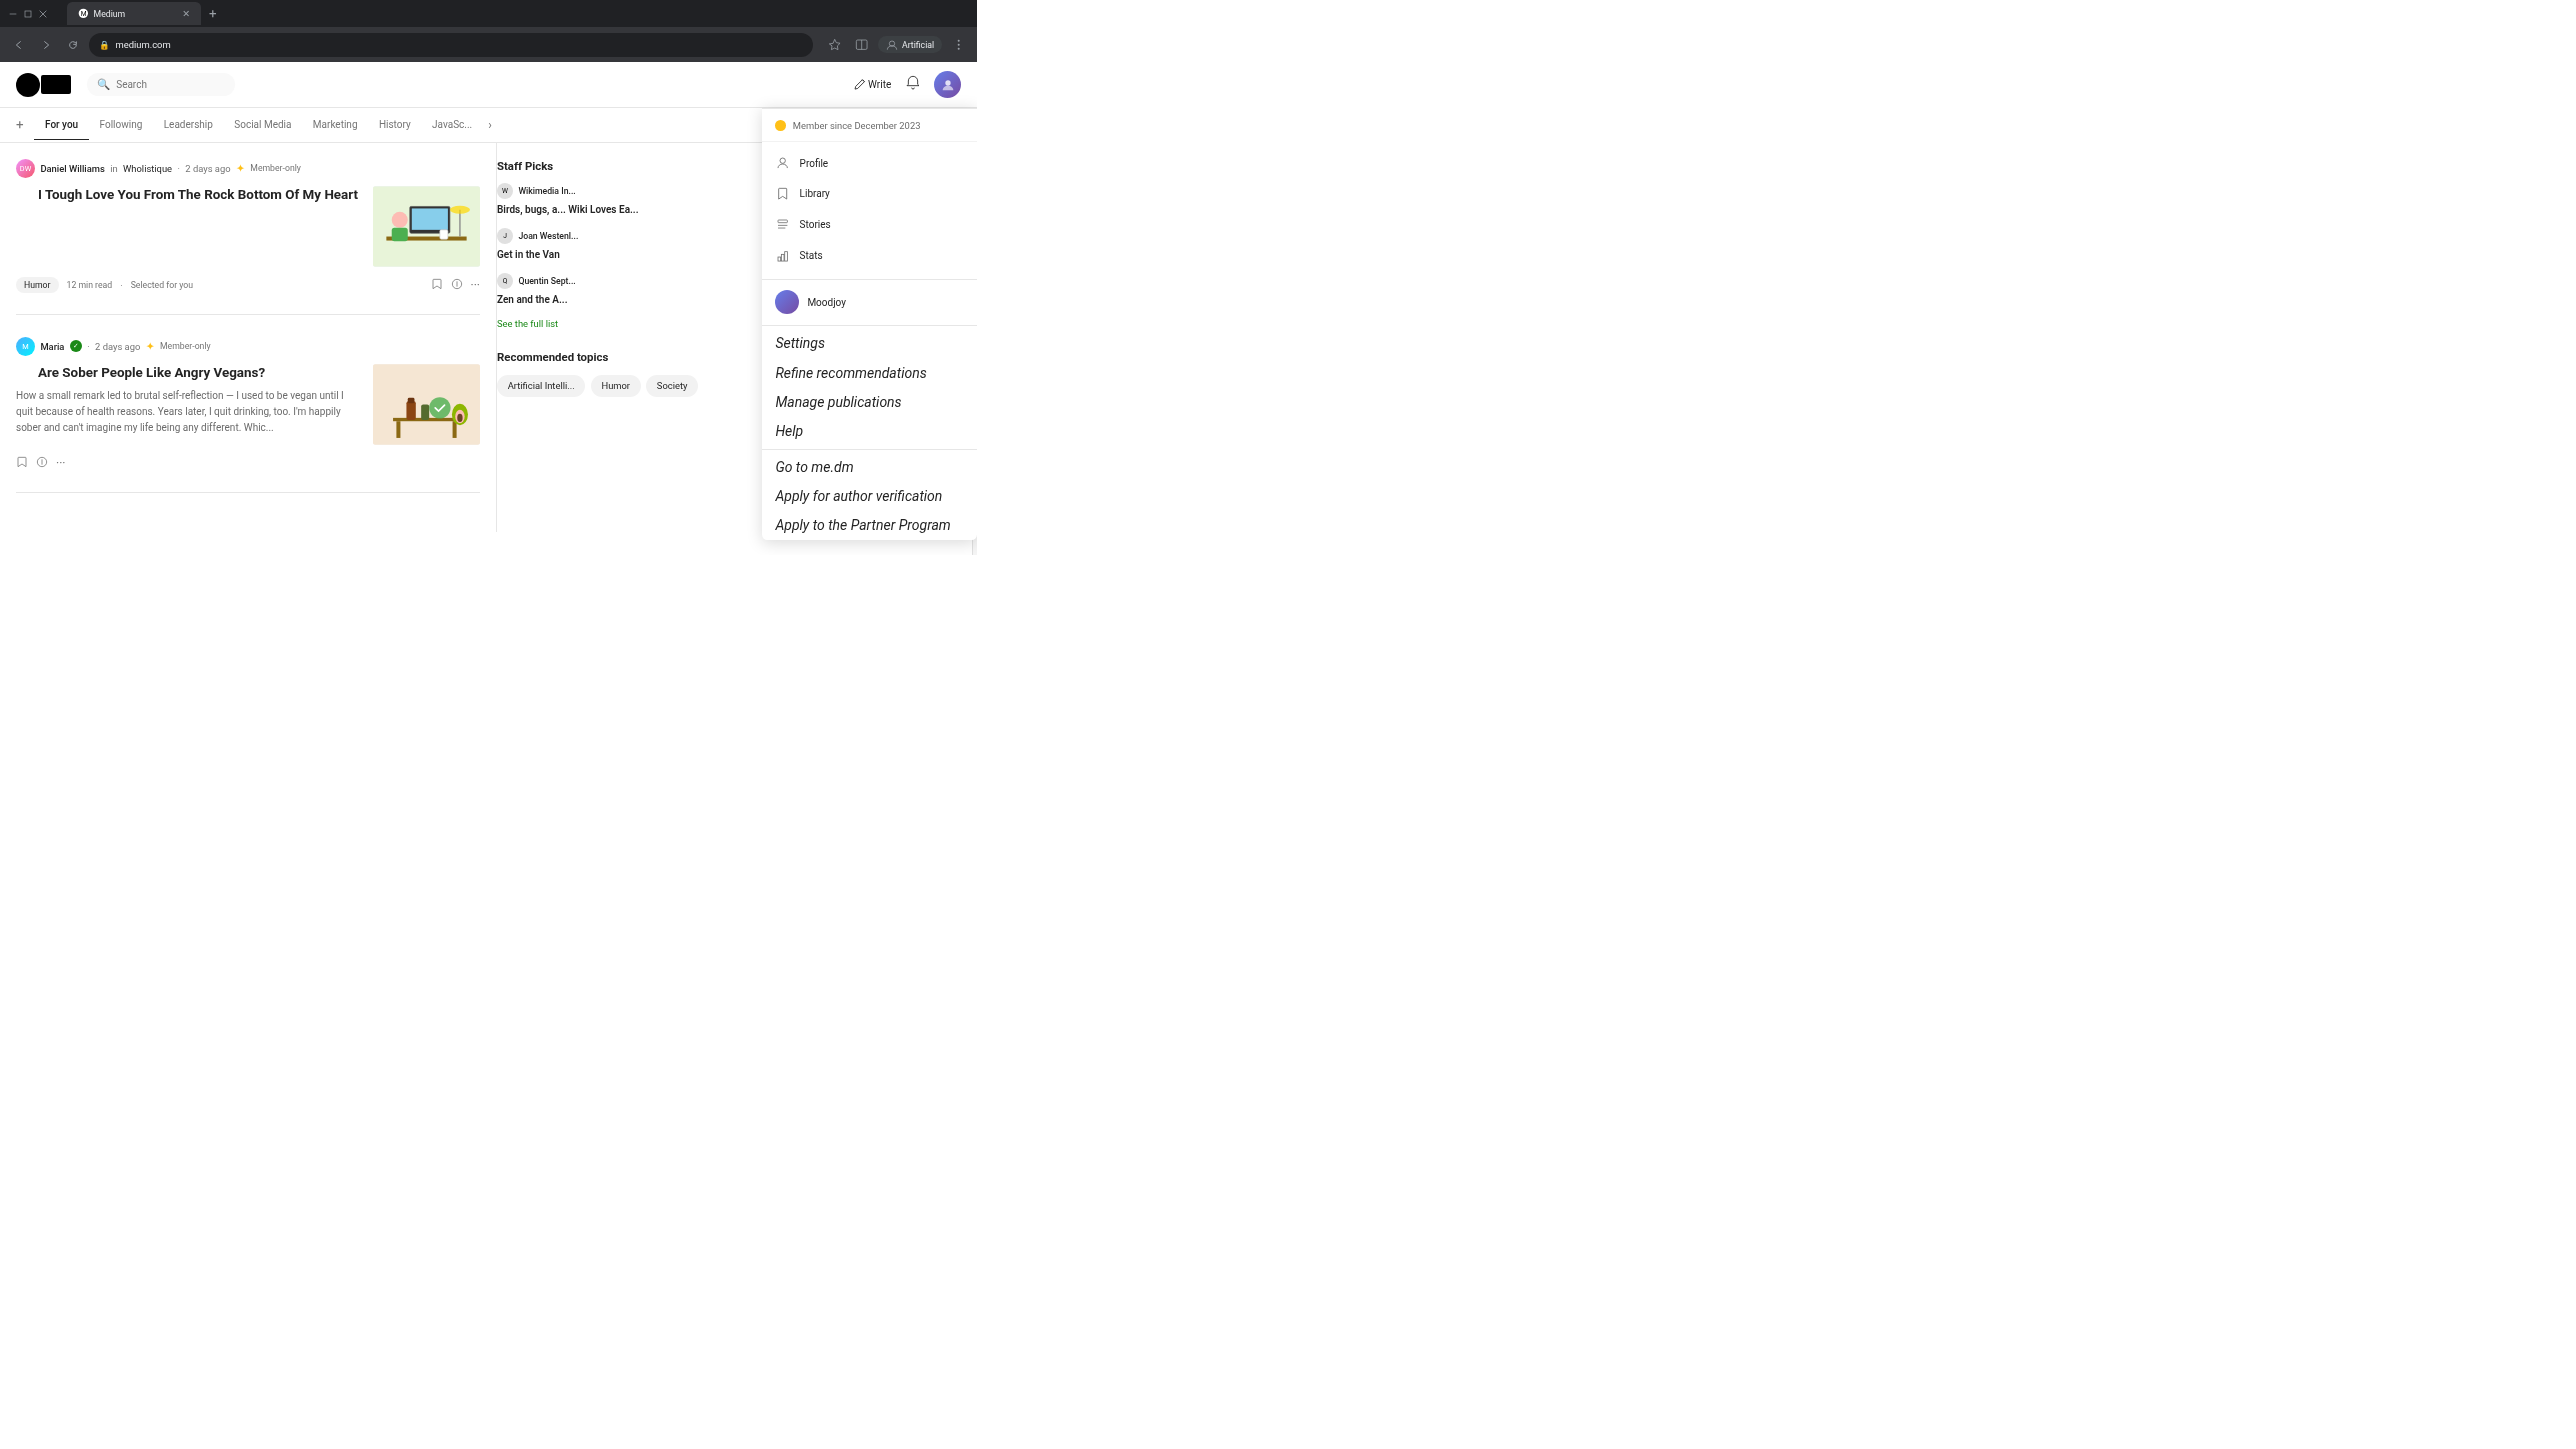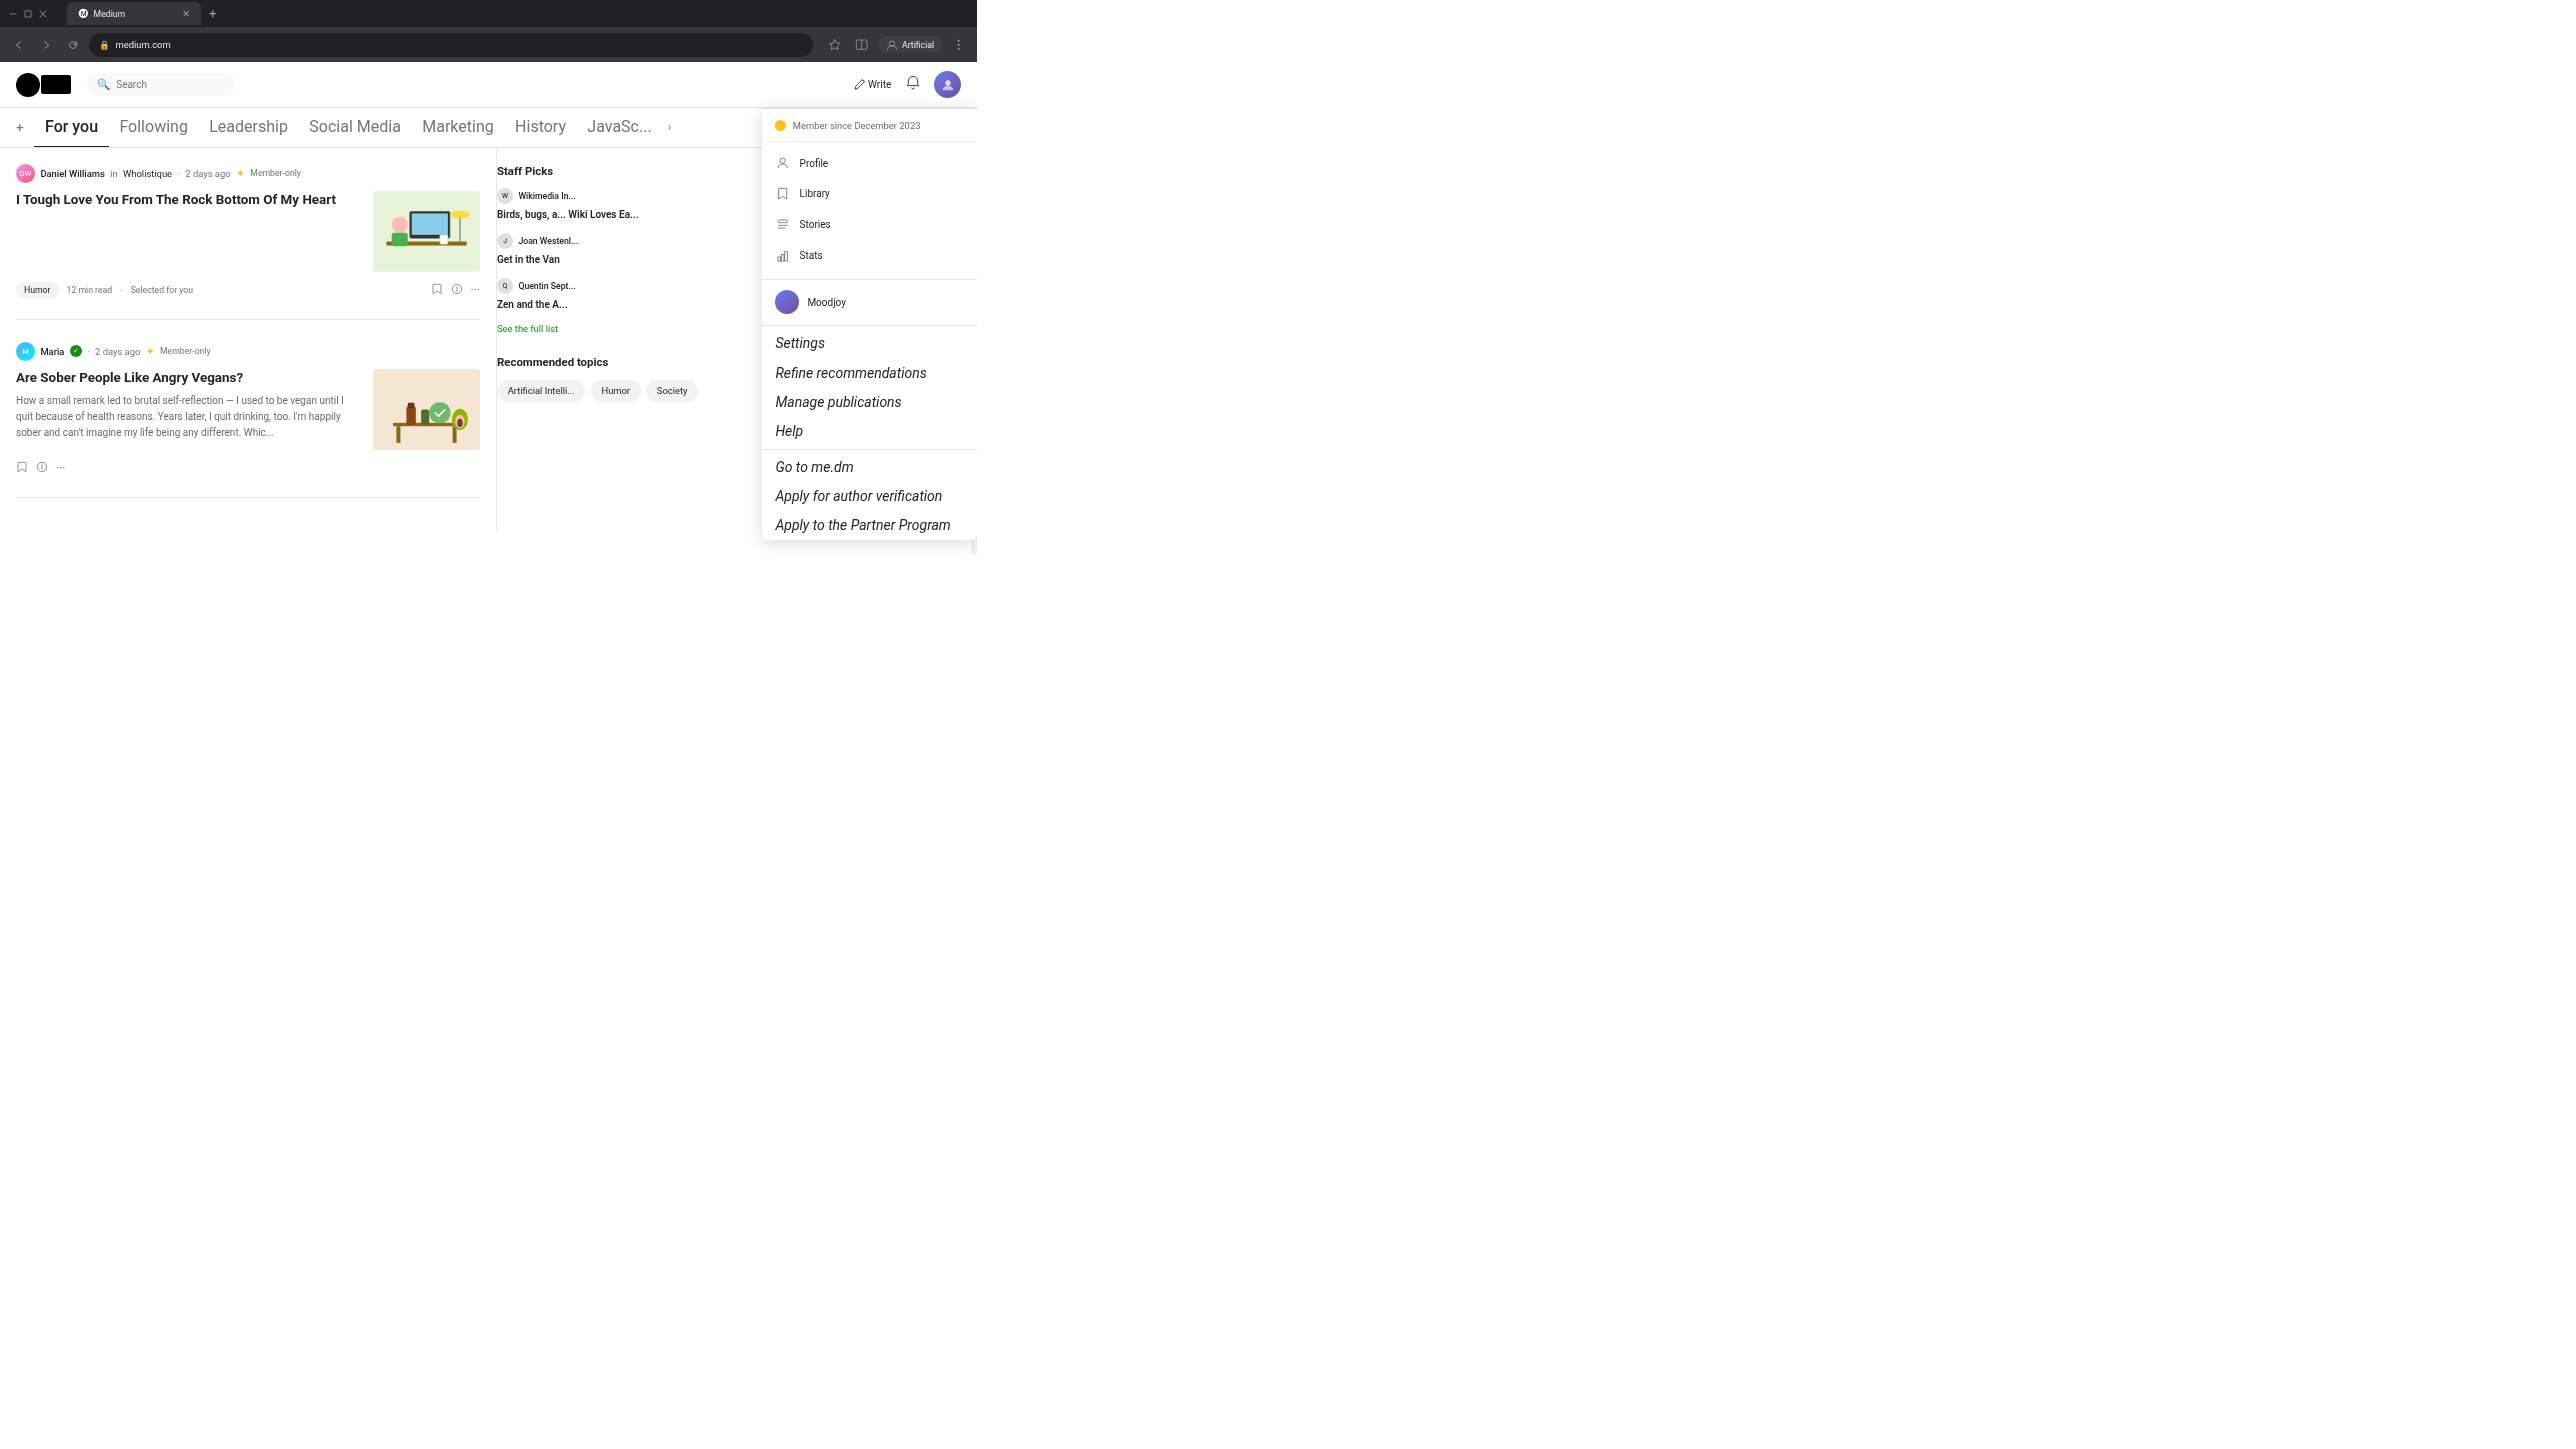--- a/index.html
+++ b/index.html
@@ -247,21 +247,21 @@
       overflow: hidden;
     }
     .nav-tab-add {
       color: #757575;
       font-size: 13.4px;
       padding: 9.4px 10.7px 9.4px 0;
       cursor: pointer;
     }
     .nav-tab {
       padding: 9.4px 10.7px;
-      font-size: 16px;
+      font-size: 10px;
       color: #757575;
       cursor: pointer;
       white-space: nowrap;
       border-bottom: 1.3px solid transparent;
     }
     .nav-tab.active {
       color: #242424;
       border-bottom: 1.3px solid #242424;
       font-weight: 500;
     }
@@ -351,20 +351,21 @@
       gap: 10.7px;
       align-items: flex-start;
     }
     .article-text { flex: 1; }
     .article-title {
       font-size: 13.4px;
       font-weight: 700;
       color: #242424;
       line-height: 1.4;
       margin-bottom: 5.4px;
+      margin-left: 22px;
     }
     .article-excerpt {
       font-size: 10px;
       color: #6b6b6b;
       line-height: 1.6;
     }
     .article-image {
       width: 107px;
       height: 81px;
       border-radius: 2.7px;

